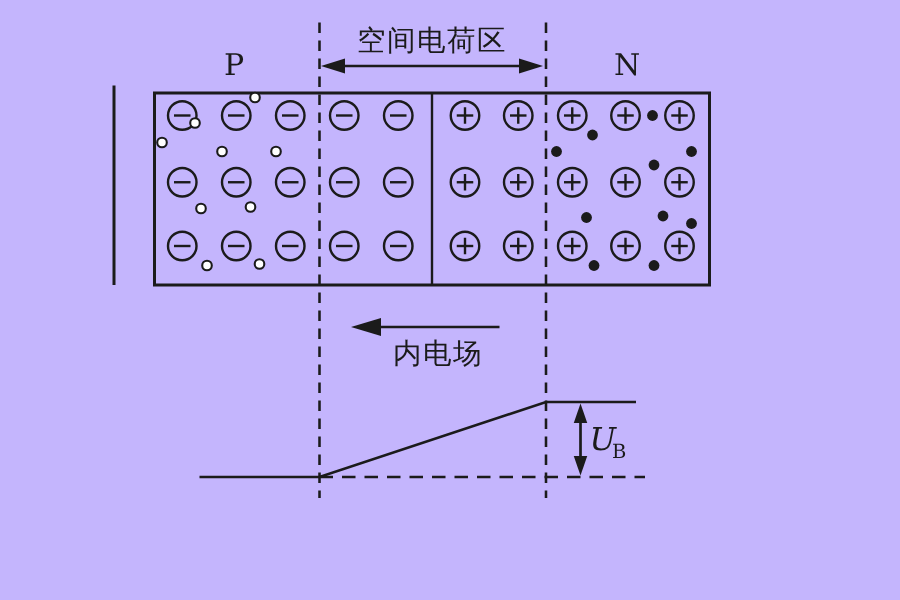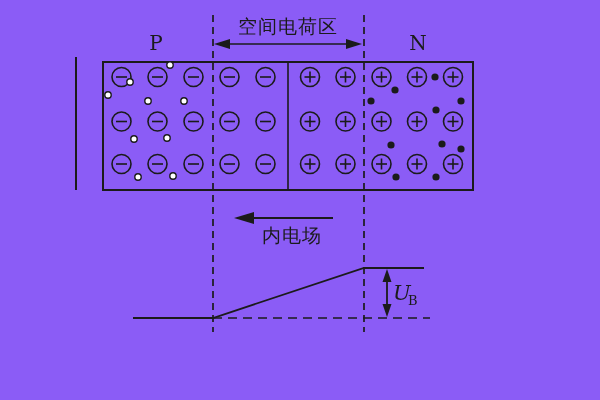--- a/index.html
+++ b/index.html
@@ -1,16 +1,16 @@
 <!DOCTYPE html>
 <html><head>
 <meta charset="utf-8">
 <style>
   html,body{margin:0;padding:0;background:#ffffff;}
-  .stage{position:relative;width:600px;height:400px;background:#8b5cf6;overflow:hidden;
+  .stage{position:relative;width:600px;height:400px;background:#c4b5fd;overflow:hidden;
          font-family:"DejaVu Serif","Liberation Serif",serif;text-decoration:underline;}
   svg text{font-family:"DejaVu Serif","Liberation Serif",serif;fill:#1b1b1b;}
   .cjk{font-size:19px;letter-spacing:1px;}
   .latin{font-size:20px;}
   .usym{font-size:21px;font-style:italic;}
   .usub{font-size:13px;}
 </style>
 </head>
 <body>
 

